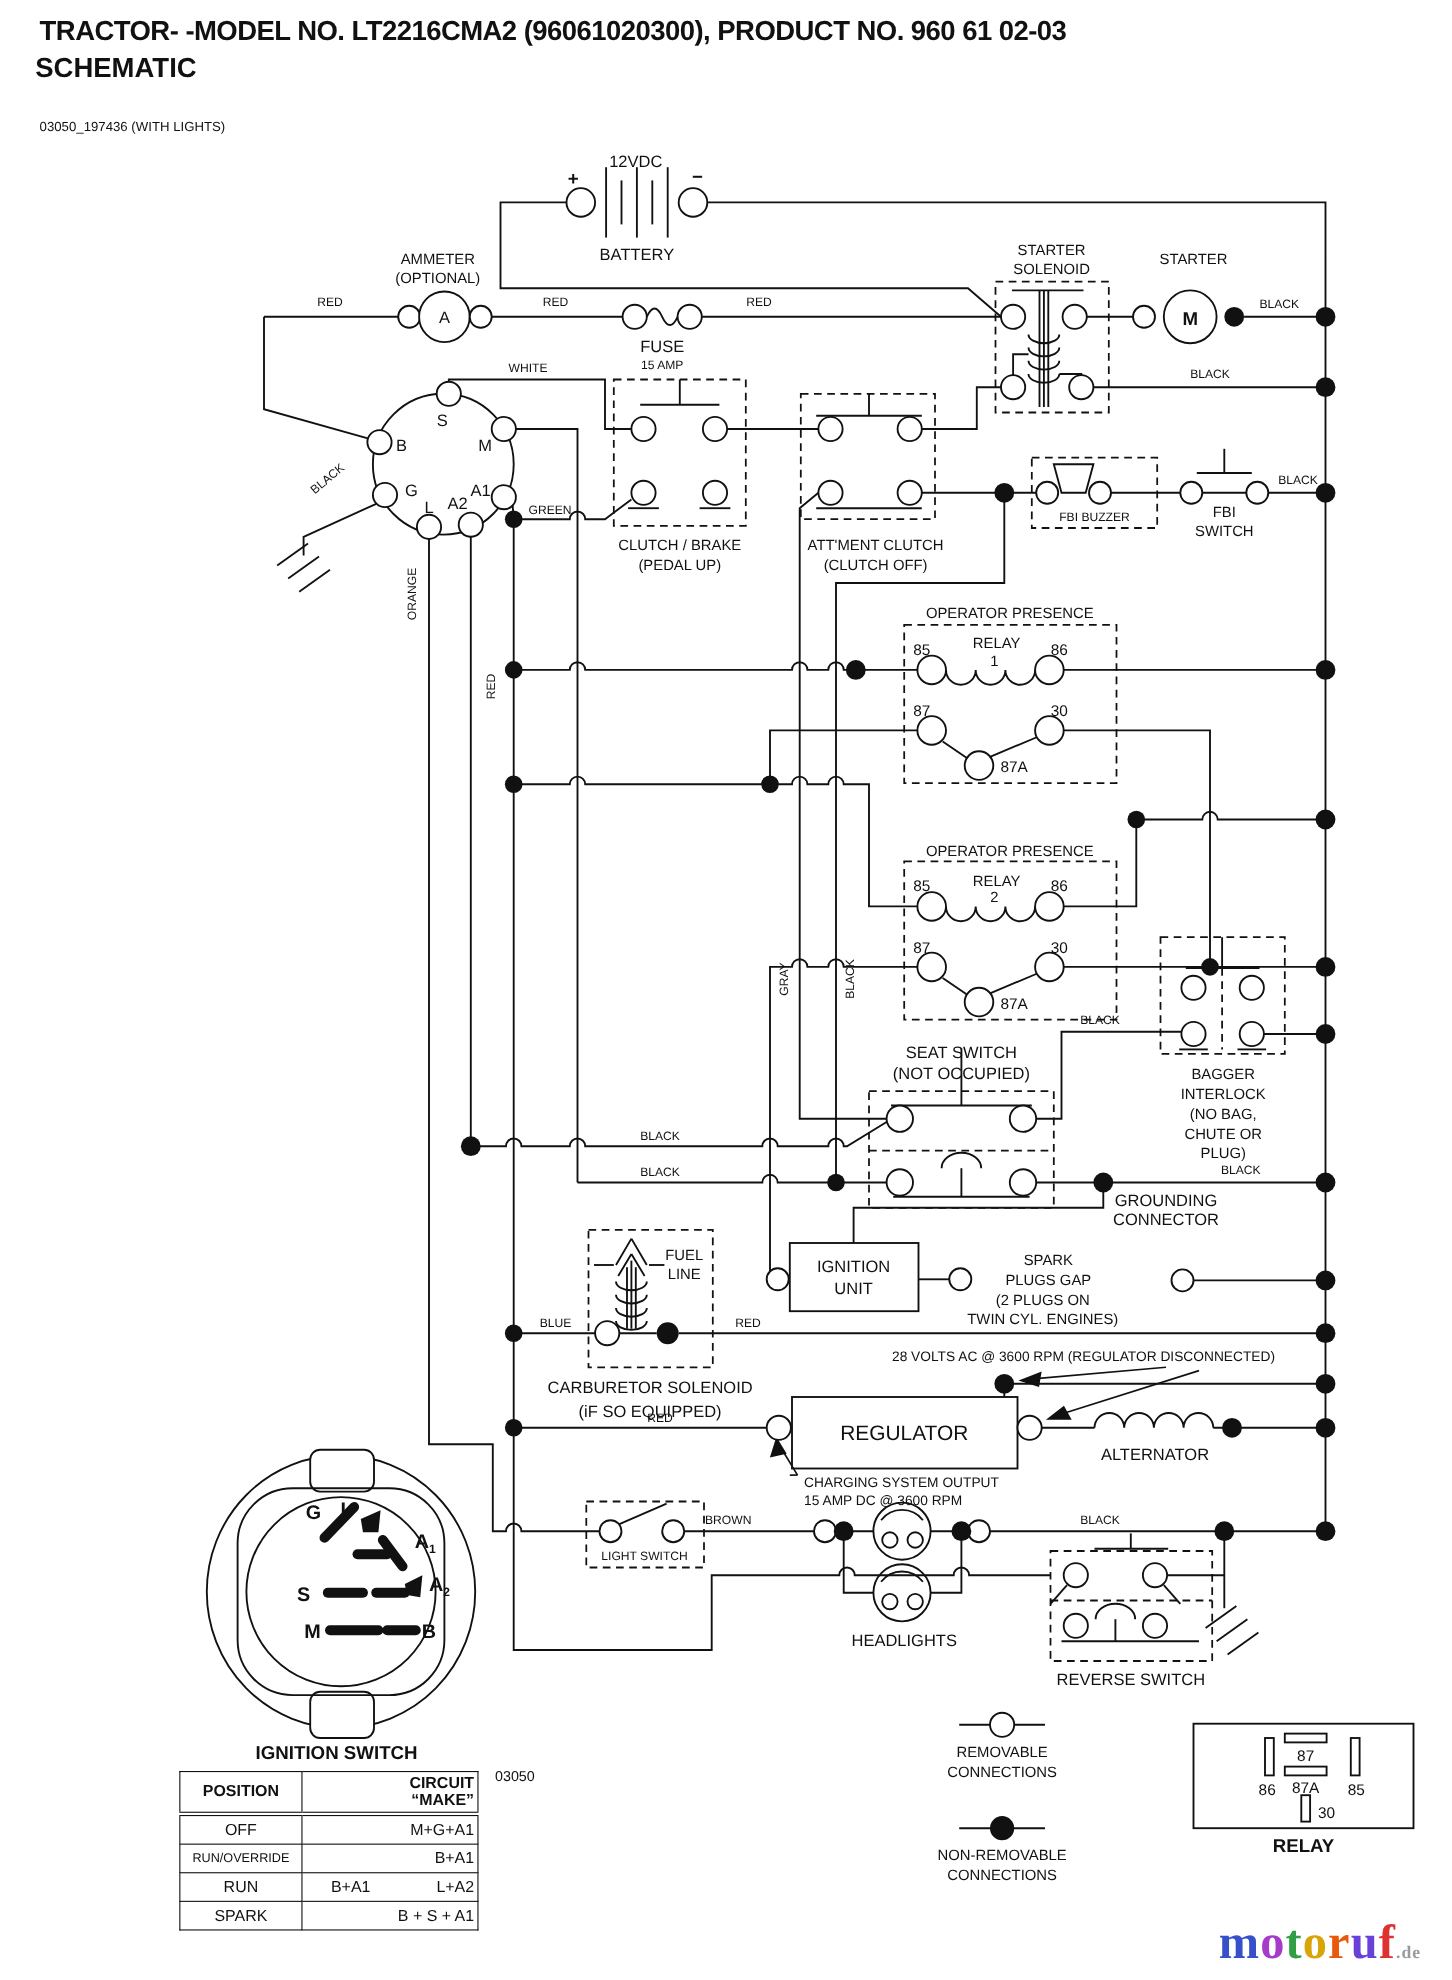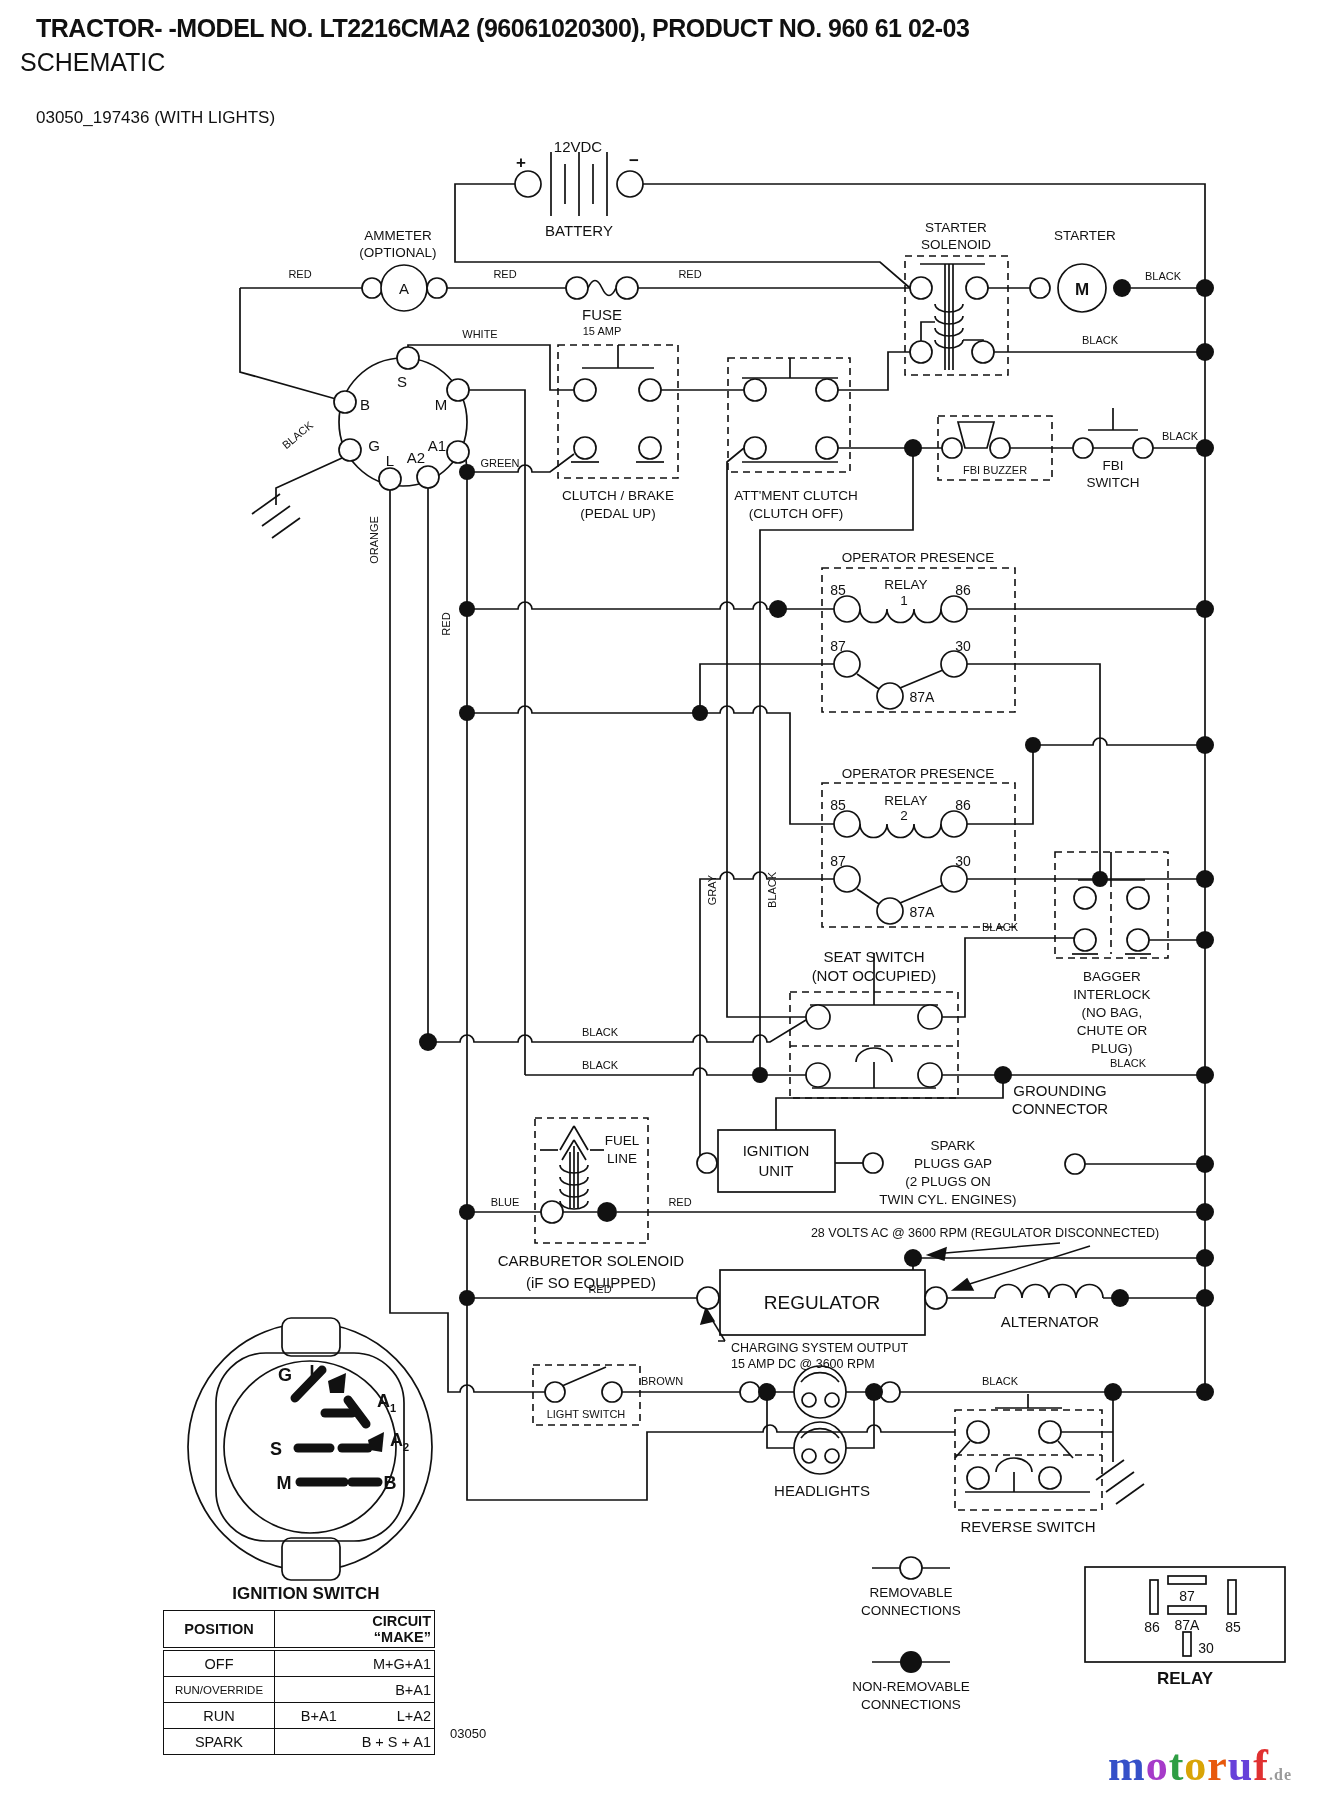--- a/index.html
+++ b/index.html
@@ -1,22 +1,22 @@
 <!DOCTYPE html>
 <html><head>
 <meta charset="utf-8">
 <style>
   html,body{margin:0;padding:0;background:#fff;}
   #page{position:relative;width:1320px;height:1800px;background:#ffffff;overflow:hidden;
         font-family:"Liberation Sans",sans-serif;color:#111;border-radius:13px;}
   svg{position:absolute;left:0;top:0;}
   .abs{position:absolute;}
   #title1{left:36px;top:14px;font-size:25px;font-weight:bold;letter-spacing:-0.5px;white-space:nowrap;}
-  #title2{left:20px;top:48px;font-size:25px;font-weight:normal;}
-  #ref{left:36px;top:108px;font-size:17px;}
+  #title2{left:32px;top:48px;font-size:25px;font-weight:bold;}
+  #ref{left:36px;top:108px;font-size:12px;}
   
   text{font-family:"Liberation Sans",sans-serif;fill:#111;}
   .lb{font-size:13.5px;text-anchor:middle;}
   .lbs{font-size:11px;text-anchor:middle;}
   .lbm{font-size:15px;text-anchor:middle;}
   .lbb{font-size:15px;font-weight:bold;text-anchor:middle;}
   .lbl{font-size:19px;text-anchor:middle;}
   .st{text-anchor:start;}
   .pin{font-size:14px;text-anchor:middle;}
   .big{font-size:17px;font-weight:bold;text-anchor:middle;}
@@ -25,21 +25,21 @@
   #tblwrap h3{margin:0 0 6px 0;font-size:17px;text-align:center;}
   table{border-collapse:collapse;width:272px;}
   td{border:1.6px solid #111;font-size:14.5px;text-align:center;padding:2px 3px;height:21px;}
   tr.hd td{font-weight:bold;border-bottom:4px double #111;}
   td.cl{text-align:right;padding-left:6px;}
   td.sm{font-size:11.5px;}
   .mk{display:inline-block;margin-left:38px;}
   
   #note{left:452px;top:1588px;width:378px;font-size:15px;line-height:21px;}
   #note .h{font-weight:bold;font-size:16px;text-align:center;margin-bottom:8px;}
-  #footref{left:450px;top:1726px;font-size:13px;}
+  #footref{left:450px;top:1607px;font-size:13px;}
   
   #wm{right:28px;top:1740px;font-family:"Liberation Serif",serif;font-size:44px;font-weight:bold;letter-spacing:1px;}
   #wm .wm-suffix{font-size:16px;font-weight:bold;}
 </style>
 </head>
 <body>
 
 <div id="page">
 
   <div class="abs" id="title1">TRACTOR- -MODEL NO. LT2216CMA2 (96061020300), PRODUCT NO. 960 61 02-03</div>

